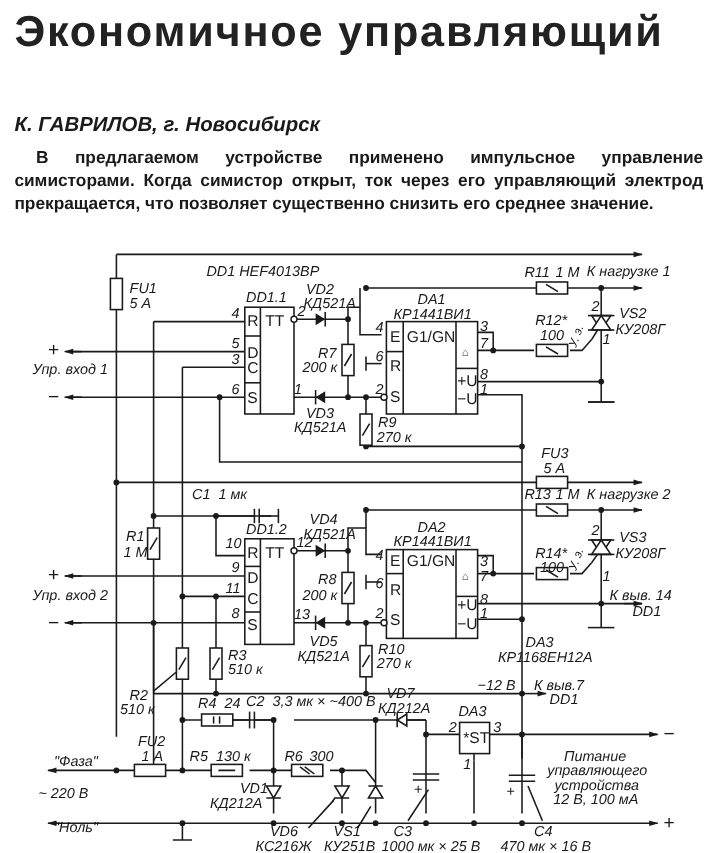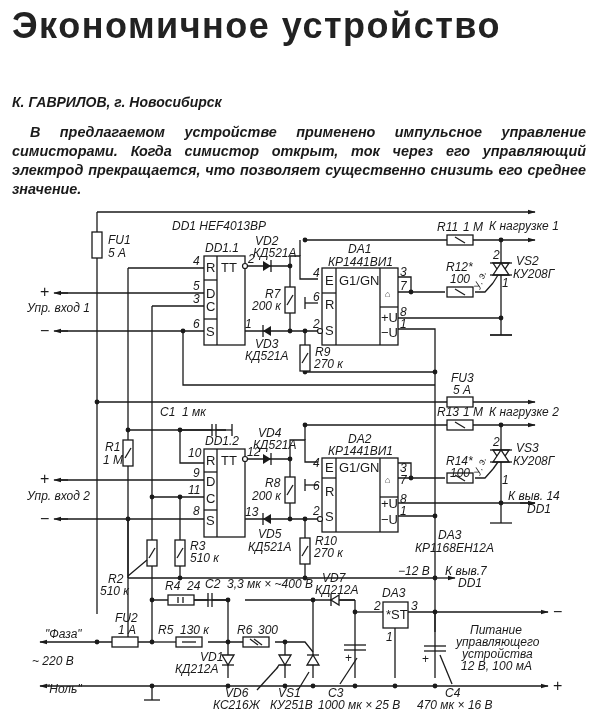--- a/index.html
+++ b/index.html
@@ -1,31 +1,31 @@
 <!DOCTYPE html>
 <html><head>
 <meta charset="utf-8">
 <style>
   html, body { margin:0; padding:0; background:#ffffff; }
   body { width:600px; height:711px; position:relative; overflow:hidden; font-family:"Liberation Sans", sans-serif; color:#1a1a1a; }
   .title { position:absolute; left:12px; top:6px; font-size:36px; font-weight:bold; line-height:40px; letter-spacing:1.5px; color:#222; margin:0; }
-  .author { position:absolute; left:12px; top:94px; font-size:14px; font-weight:bold; font-style:italic; color:#1a1a1a; }
-  .intro { position:absolute; left:12px; top:123px; width:574px; font-size:14.4px; font-weight:bold; font-style:italic; line-height:19px; text-align:justify; text-indent:18px; color:#1a1a1a; }
+  .author { position:absolute; left:12px; top:94px; font-size:17px; font-weight:bold; font-style:italic; color:#1a1a1a; }
+  .intro { position:absolute; left:12px; top:123px; width:574px; font-size:14.4px; font-weight:bold; line-height:19px; text-align:justify; text-indent:18px; color:#1a1a1a; }
   svg { position:absolute; left:0; top:0; }
   svg text { font-family:"Liberation Sans", sans-serif; font-style:italic; font-size:12px; fill:#1a1a1a; }
   svg text.pin { font-size:12px; }
   svg text.pinl { font-style:normal; font-size:13px; }
   svg .w { stroke:#1a1a1a; stroke-width:1.3; fill:none; }
   svg .box { stroke:#1a1a1a; stroke-width:1.3; fill:#fff; }
   svg .dot { fill:#1a1a1a; }
 </style>
 </head>
 <body>
 
-<h1 class="title"><span>Экономичное устройство</span><br></h1>
+<h1 class="title"><span>Экономичное управляющий</span><br></h1>
 <div class="author">К. ГАВРИЛОВ, г. Новосибирск</div>
 <div class="intro">В предлагаемом устройстве применено импульсное управление симисторами. Когда симистор открыт, ток через его управляющий электрод прекращается, что позволяет существенно снизить его среднее значение.</div>
 
 <svg width="600" height="711" viewBox="0 0 600 711">
   <defs>
     <marker id="arr" viewBox="0 0 10 10" refX="9" refY="5" markerWidth="8" markerHeight="6" orient="auto">
       <path d="M0,2 L10,5 L0,8 z" fill="#1a1a1a"></path>
     </marker>
     <marker id="arrL" viewBox="0 0 10 10" refX="1" refY="5" markerWidth="8" markerHeight="6" orient="auto">
       <path d="M10,2 L0,5 L10,8 z" fill="#1a1a1a"></path>

